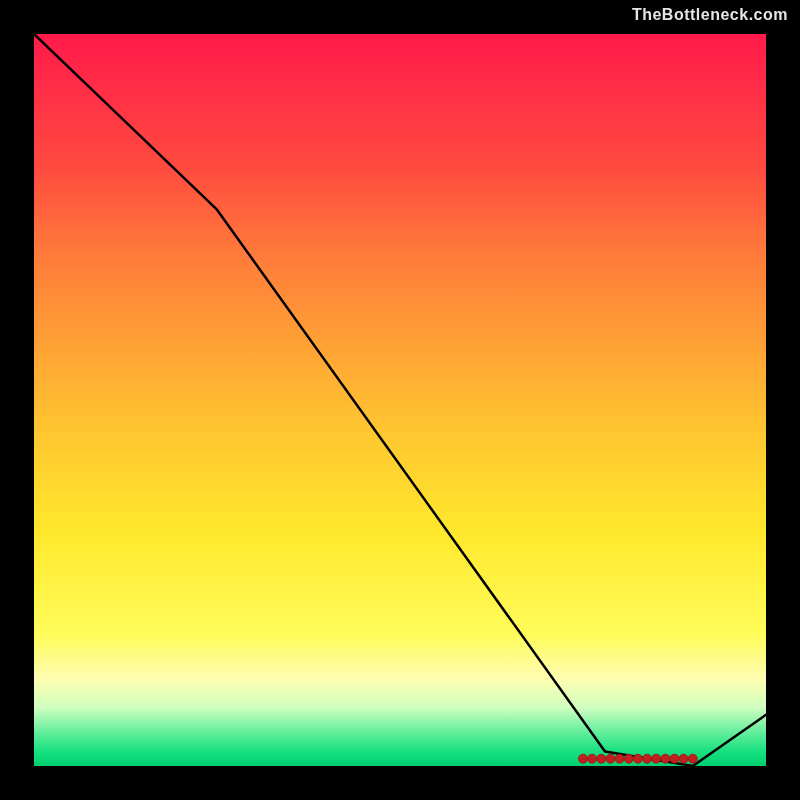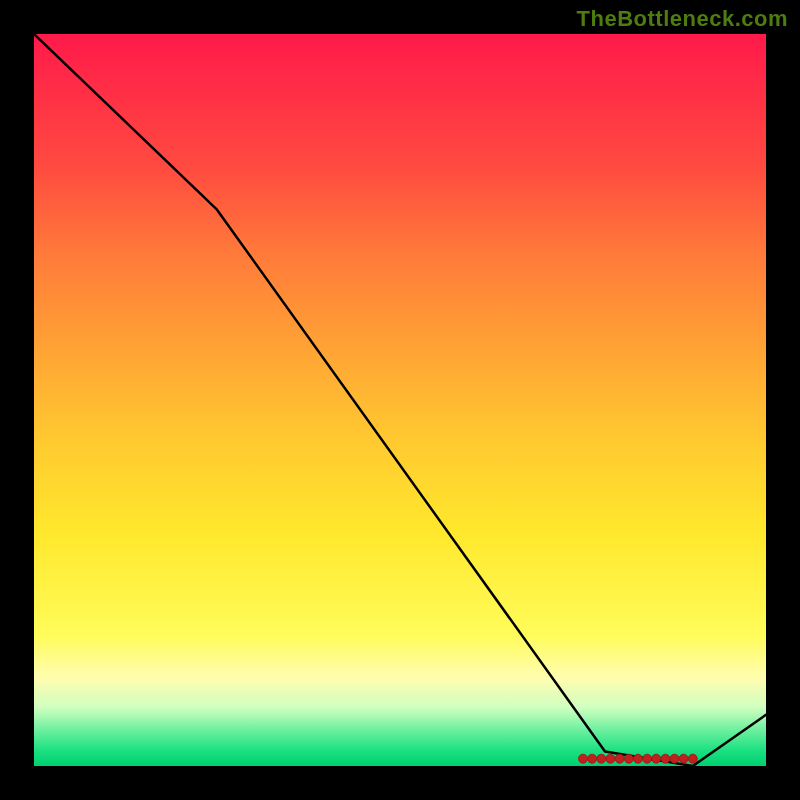--- a/index.html
+++ b/index.html
@@ -14,22 +14,22 @@
   .chart-container {
     position: relative;
     width: 800px;
     height: 800px;
     background: #000;
   }
   .watermark {
     position: absolute;
     top: 6px;
     right: 12px;
-    color: #4d7c0f;
-    font-size: 22px;
+    color: #e5e5e5;
+    font-size: 16px;
     font-weight: bold;
     letter-spacing: 0.5px;
     z-index: 10;
   }
   .plot-area {
     position: absolute;
     left: 34px;
     top: 34px;
     width: 732px;
     height: 732px;

